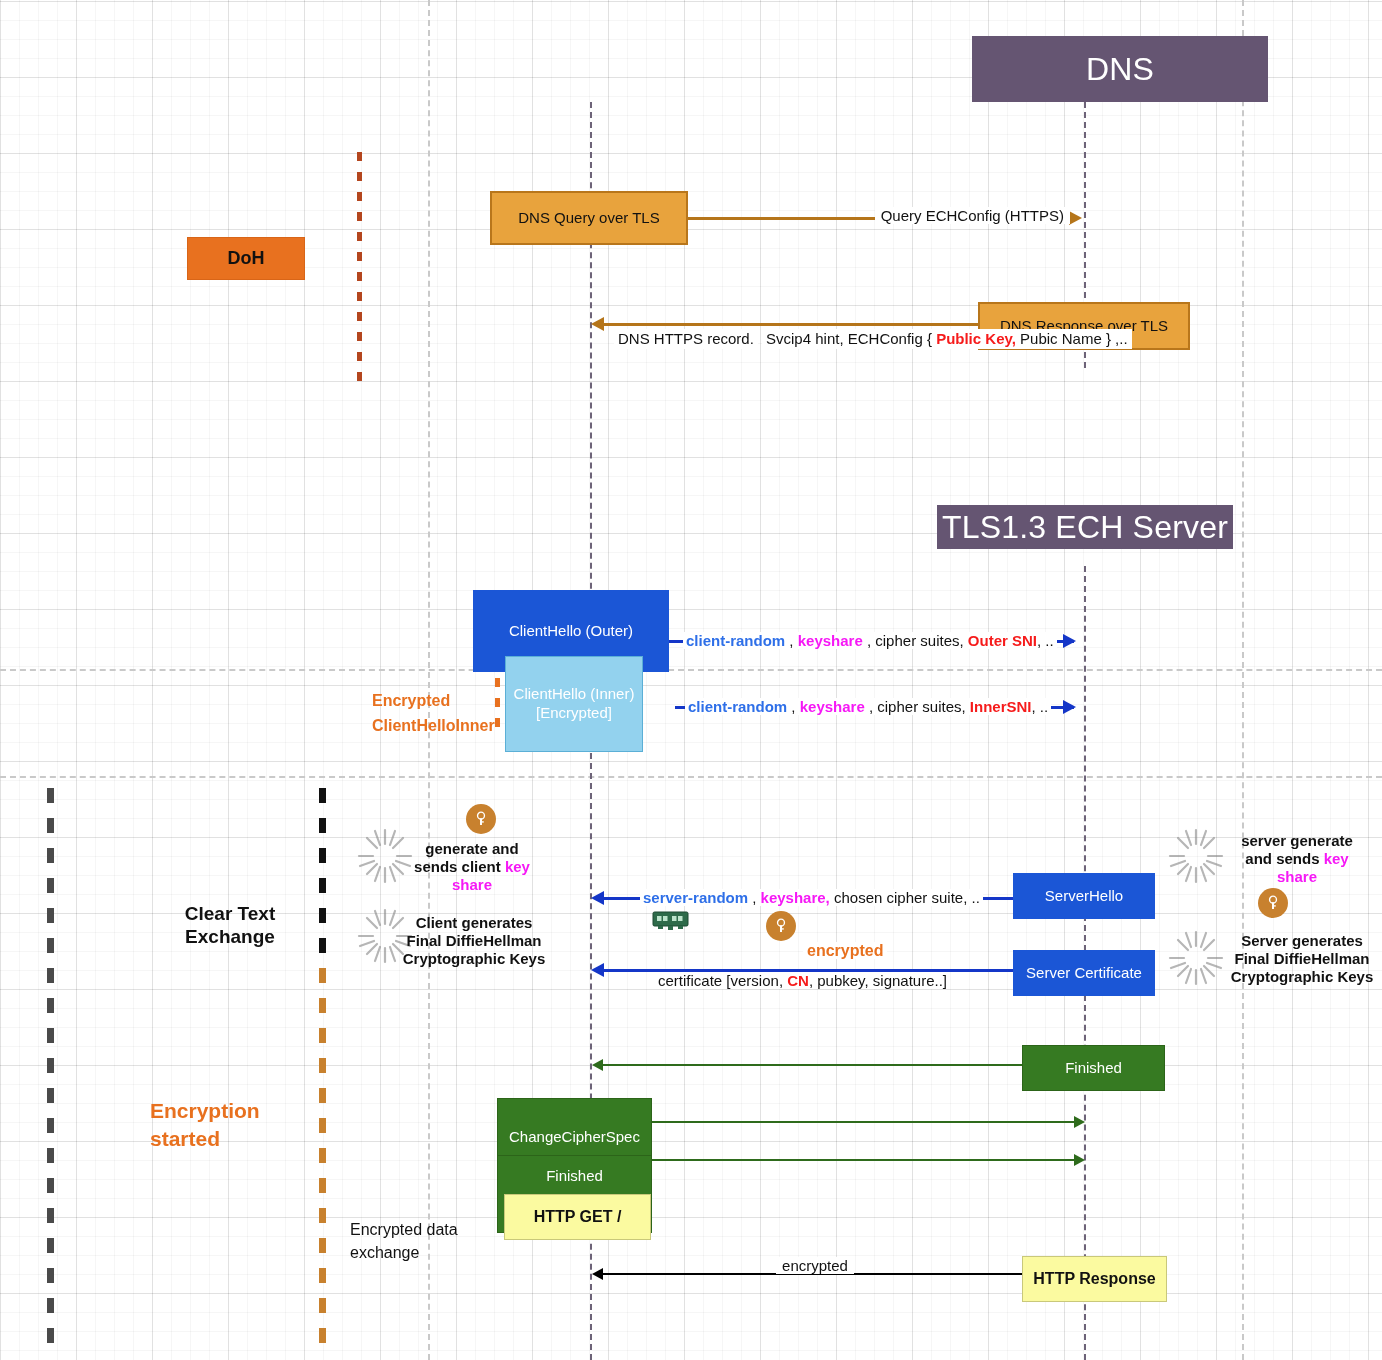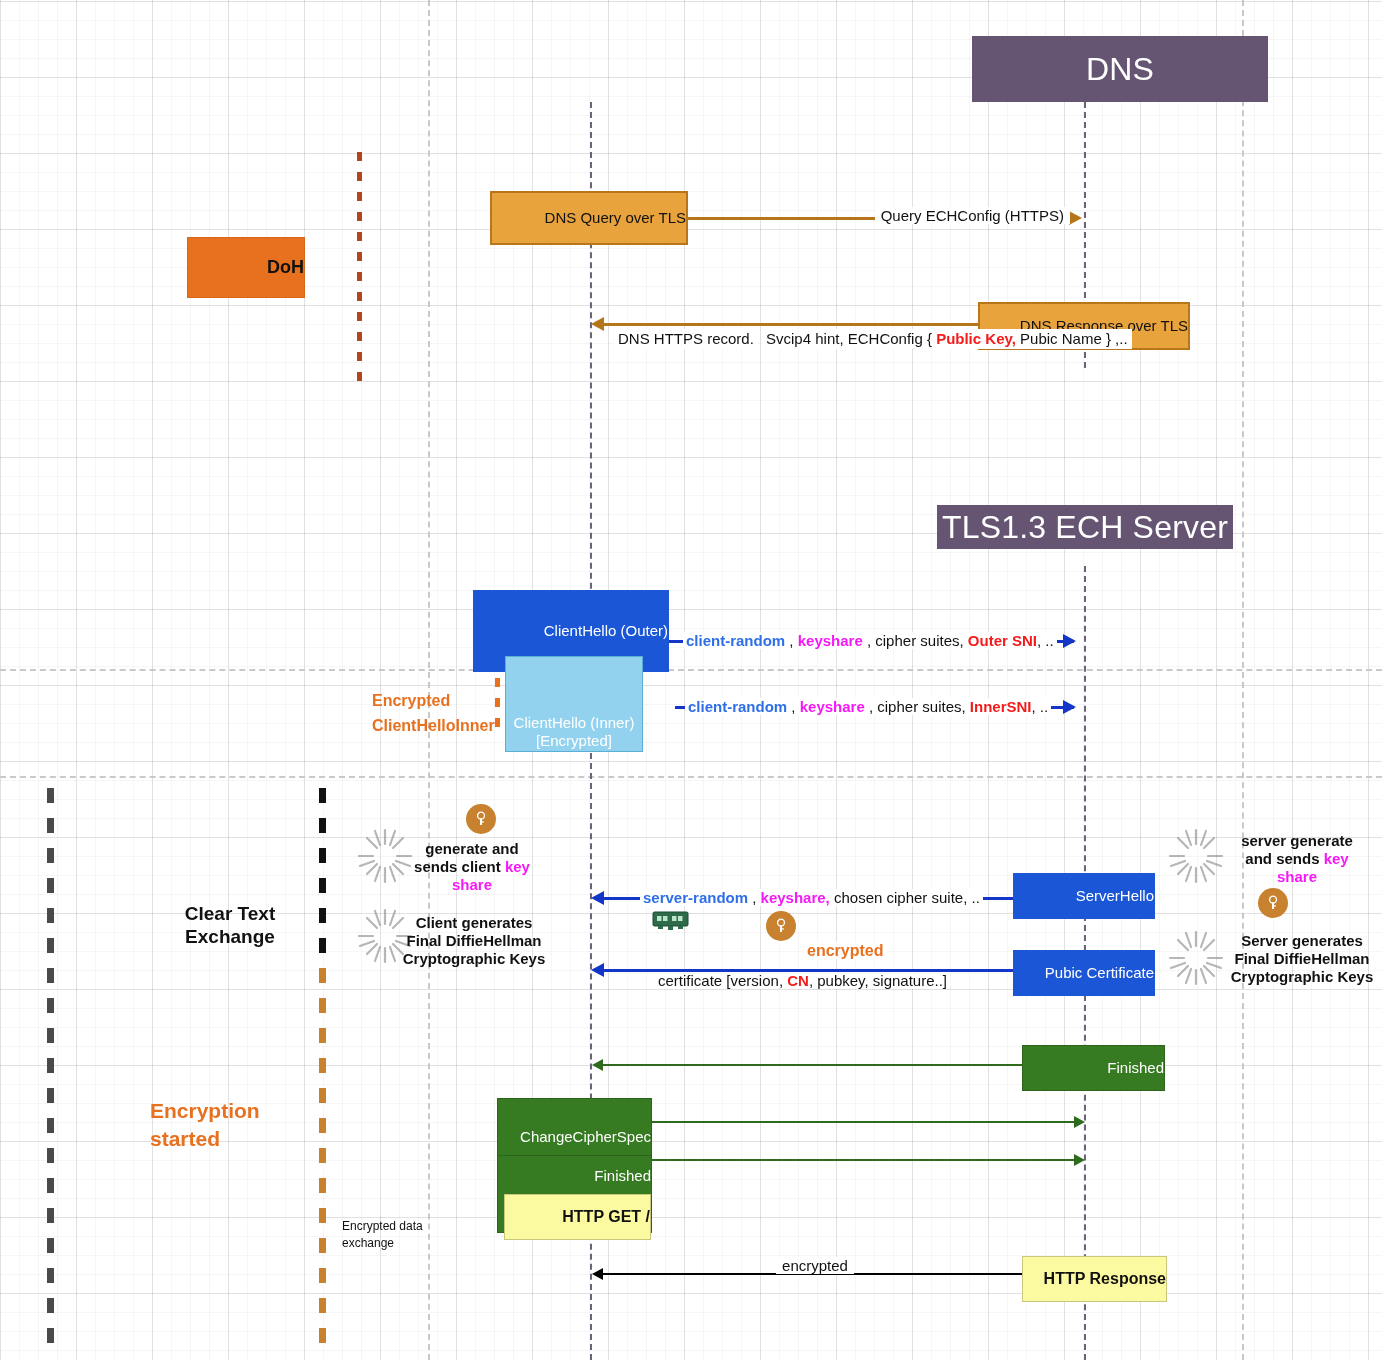--- a/index.html
+++ b/index.html
@@ -49,21 +49,21 @@
   .dash-col-sm {
     width:5px;
     background-image:linear-gradient(to bottom,
         currentColor 0px, currentColor 9px,
         transparent 9px, transparent 20px);
     background-size:5px 20px;
   }
 
   
   .box {
-    display:flex; align-items:center; justify-content:flex-end;
+    display:flex; align-items:center; justify-content:center;
     text-align:center;
     line-height:1.25;
   }
   .box-orange { background:#E8A33D; border:2px solid #B8761B; color:#111; font-size:15px; }
   .box-doh    { background:#E8711F; border:1px solid #D86518; color:#111; font-size:18px; font-weight:bold; }
   .box-blue   { background:#1B56D6; border:1px solid #1B56D6; color:#fff; font-size:15px; }
   .box-lblue  { background:#93D2EE; border:1px solid #5BAFD6; color:#fff; font-size:15px; }
   .box-green  { background:#367A22; border:1px solid #2C6419; color:#fff; font-size:15px; }
   .box-yellow { background:#FBFAA0; border:1px solid #C9C87A; color:#111; font-size:16px; font-weight:bold; }
 
@@ -119,21 +119,21 @@
 
 
   <div class="abs participant" style="left:937px; top:36px; width:296px; height:66px;margin-left:35px;">
     <span>DNS</span>
   </div>
 
   <div class="abs participant" style="left:937px; top:505px; width:296px; height:44px;">
     <span>TLS1.3 ECH Server</span>
   </div>
 
-  <div class="abs box box-doh" style="left:187px; top:237px; width:118px; height:61px;">
+  <div class="abs box box-doh" style="left:187px; top:237px; width:118px; height:43px;">
     <span>DoH</span>
   </div>
 
   <div class="abs box box-orange" style="left:490px; top:191px; width:198px; height:54px;">
     <span>DNS Query over TLS</span>
   </div>
   <div class="abs arrow-line ar-brown" style="left:688px; top:217px; width:382px;"></div>
   <div class="abs arrowhead ah-r-brown" style="left:1069px; top:211px;"></div>
   <div class="abs lbl lbl-c" style="left:688px; top:206px; width:382px; text-align:right;">
     <span style="background:#fff; padding:0 6px;">Query ECHConfig (HTTPS)</span>
@@ -184,21 +184,21 @@
   <div class="abs note-bold" style="left:150px; top:903px; width:160px; font-size:19px;">
     <div>Clear Text</div>
     <div>Exchange</div>
   </div>
 
   <div class="abs" style="left:150px; top:1097px; width:180px; text-align:left;">
     <div class="t-orange" style="font-size:21px; line-height:1.35;">Encryption</div>
     <div class="t-orange" style="font-size:21px; line-height:1.35;">started</div>
   </div>
 
-  <div class="abs lbl" style="left:342px; top:1218px; width:180px; font-size:12px; line-height:1.45;">
+  <div class="abs lbl" style="left:350px; top:1218px; width:180px; font-size:16px; line-height:1.45;">
     <div>Encrypted data</div>
     <div>exchange</div>
   </div>
 
   <svg class="abs spark" style="left:357px; top:828px;" width="56" height="56" viewBox="0 0 56 56">
     <g stroke="#8a8a8a" stroke-width="2.2" stroke-linecap="round">
       <line x1="28" y1="2" x2="28" y2="16"></line>
       <line x1="46" y1="10" x2="36" y2="20"></line>
       <line x1="54" y1="28" x2="40" y2="28"></line>
       <line x1="46" y1="46" x2="36" y2="36"></line>
@@ -339,21 +339,21 @@
   <div class="abs key-icon" style="left:766px; top:911px; width:30px; height:30px;">
     <svg width="18" height="18" viewBox="0 0 24 24">
       <circle cx="12" cy="7.5" r="4.6" fill="none" stroke="#fff" stroke-width="1.8"></circle>
       <circle cx="12" cy="7.5" r="1.5" fill="#C8812E"></circle>
       <rect x="10.7" y="11" width="2.6" height="9" fill="#fff"></rect>
       <rect x="13.3" y="15" width="2.4" height="1.8" fill="#fff"></rect>
     </svg>
   </div>
 
   <div class="abs box box-blue" style="left:1013px; top:950px; width:142px; height:46px;">
-    <span>Pubic Certificate</span>
+    <span>Server Certificate</span>
   </div>
   <div class="abs arrow-line ar-blue" style="left:604px; top:969px; width:409px;"></div>
   <div class="abs arrowhead ah-l-blue" style="left:591px; top:963px;"></div>
   <div class="abs t-orange" style="left:803px; top:942px; font-size:16px;">
     <span style="background:#fff; padding:0 4px;">encrypted</span>
   </div>
   <div class="abs lbl" style="left:655px; top:971px;">
     <span style="background:#fff; padding:0 3px;">
       <span>certificate [version, </span><span class="t-red">CN</span><span>, pubkey, signature..]</span>
     </span>

